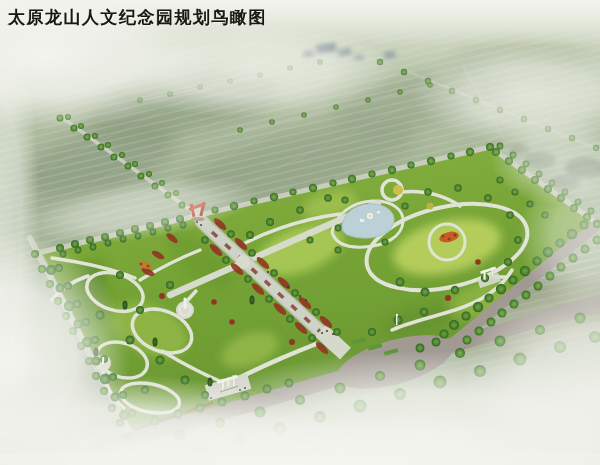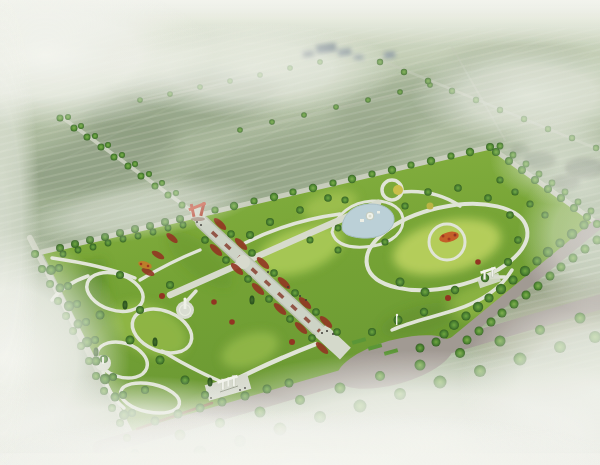--- a/index.html
+++ b/index.html
@@ -13,20 +13,21 @@
   .pth{fill:none;stroke:#e0e4d6;stroke-linecap:round;}
   .t{fill:url(#gT);} .ts{fill:url(#gT2);} .tc{fill:url(#gTd);}
   .trd{fill:#8e2b18;} .pp{fill:#33322c;}
   .bed{fill:#8e2b18;opacity:.9;}
   .white{fill:#f1f3eb;}
 </style>
 </head>
 <body>
 
 <div class="stage">
+  <div class="title">太原龙山人文纪念园规划鸟瞰图</div>
 
   <svg width="600" height="465" viewBox="0 0 600 465" role="img" aria-label="Bird's-eye architectural rendering of the planned Taiyuan Longshan Humanistic Memorial Park: a tilted diamond-shaped park of bright lawns, curving footpaths, a tree- and flower-lined central promenade from a red northwest gate to the south entrance, a pond with a white pavilion, oval garden loops with a flower parterre, white memorial gates, all surrounded by misty tree-lined farmland with fog in the corners">
     <defs>
       <linearGradient id="gBg" x1="0" y1="0" x2="0" y2="1">
         <stop offset="0" stop-color="#e3e8d8"></stop>
           <stop offset=".18" stop-color="#b2c0a2"></stop>
         <stop offset=".45" stop-color="#9cad8e"></stop>
           <stop offset=".7" stop-color="#a3b295"></stop>
         <stop offset="1" stop-color="#c8cfbd"></stop>
       </linearGradient>

